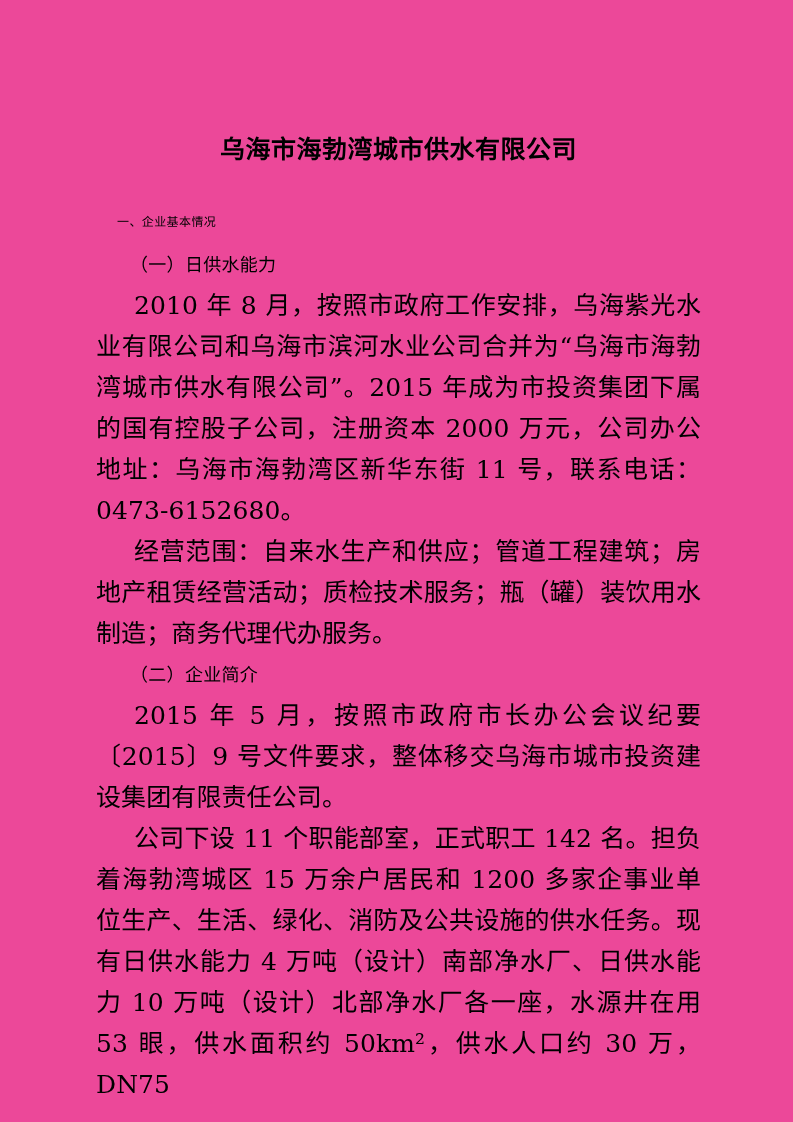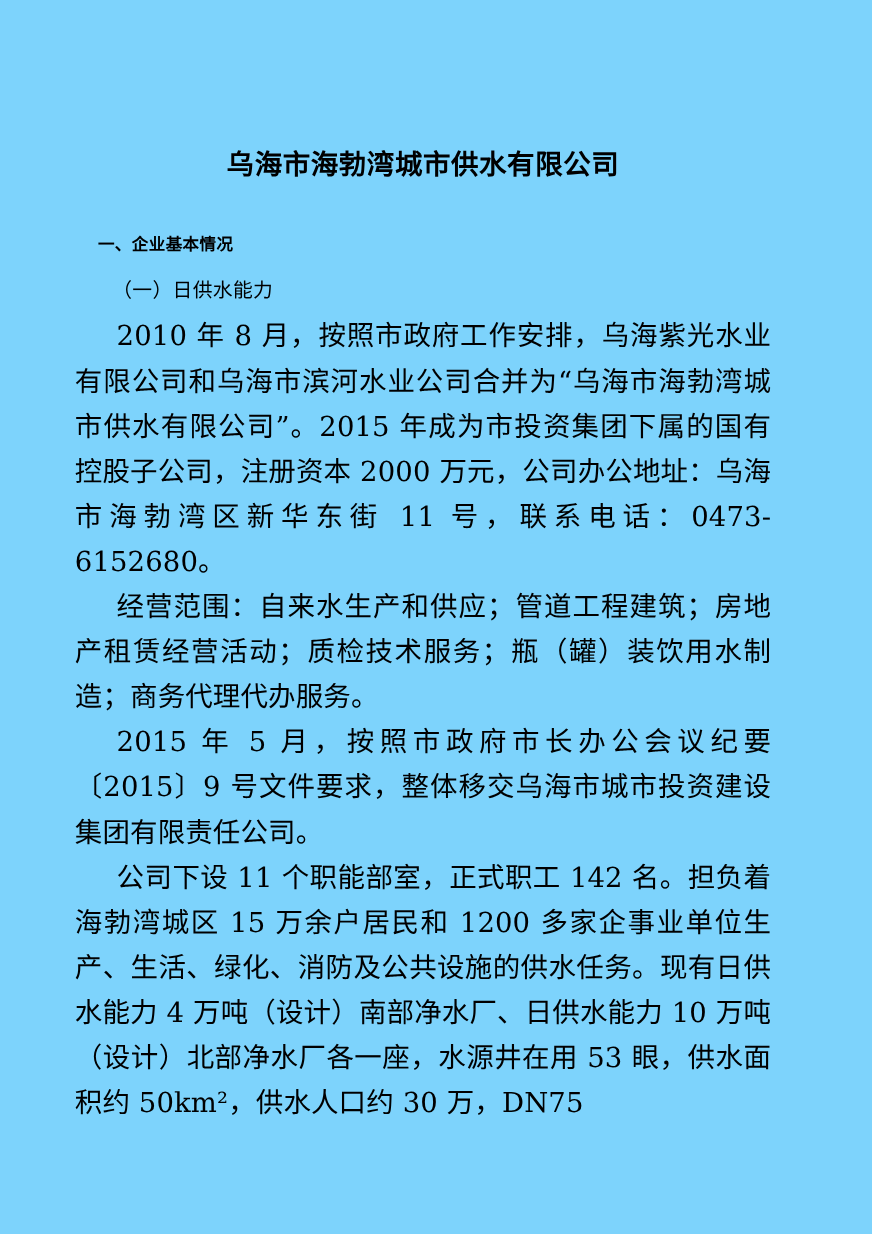--- a/index.html
+++ b/index.html
@@ -12,43 +12,43 @@
     height: 1122px;
     font-family: "DejaVu Serif", "Liberation Serif", serif;
     color: #000000;
     overflow: hidden;
   }
   .page {
     position: relative;
     width: 793px;
     height: 1122px;
     box-sizing: border-box;
-    padding: 128px 92px 60px 68px;
-    background: #7dd3fc;
+    padding: 128px 92px 60px 96px;
+    background: #ec4899;
   }
   .doc-title {
     text-align: center;
     font-family: "DejaVu Serif", "Liberation Serif", serif;
     font-weight: bold;
     font-size: 25px;
     line-height: 44px;
     letter-spacing: 0.5px;
     margin: 0 0 4px 0;
   }
   .doc-title .line {
     display: block;
     white-space: nowrap;
   }
   .spacer-after-title {
     height: 26px;
   }
   h2.section-heading {
     font-family: "DejaVu Sans", "Liberation Sans", sans-serif;
-    font-weight: bold;
-    font-size: 15px;
+    font-weight: normal;
+    font-size: 12px;
     line-height: 40px;
     margin: 0 0 2px 0;
     padding: 0;
     text-indent: 21px;
     letter-spacing: 0.4px;
   }
   h3.sub-heading {
     font-family: "DejaVu Sans", "Liberation Sans", sans-serif;
     font-weight: normal;
     font-size: 18px;
@@ -81,18 +81,19 @@
   <div class="spacer-after-title"></div>
 
   <h2 class="section-heading">一、企业基本情况</h2>
 
   <h3 class="sub-heading">（一）日供水能力</h3>
 
   <p class="body-text">2010 年 8 月，按照市政府工作安排，乌海紫光水业有限公司和乌海市滨河水业公司合并为“乌海市海勃湾城市供水有限公司”。2015 年成为市投资集团下属的国有控股子公司，注册资本 2000 万元，公司办公地址：乌海市海勃湾区新华东街 11 号，联系电话：0473-6152680。</p>
 
   <p class="body-text">经营范围：自来水生产和供应；管道工程建筑；房地产租赁经营活动；质检技术服务；瓶（罐）装饮用水制造；商务代理代办服务。</p>
 
+  <h3 class="sub-heading">（二）企业简介</h3>
 
   <p class="body-text">2015 年 5 月，按照市政府市长办公会议纪要〔2015〕9 号文件要求，整体移交乌海市城市投资建设集团有限责任公司。</p>
 
   <p class="body-text">公司下设 11 个职能部室，正式职工 142 名。担负着海勃湾城区 15 万余户居民和 1200 多家企事业单位生产、生活、绿化、消防及公共设施的供水任务。现有日供水能力 4 万吨（设计）南部净水厂、日供水能力 10 万吨（设计）北部净水厂各一座，水源井在用 53 眼，供水面积约 50km²，供水人口约 30 万，DN75</p>
 
 </div>
 
 </body></html>

